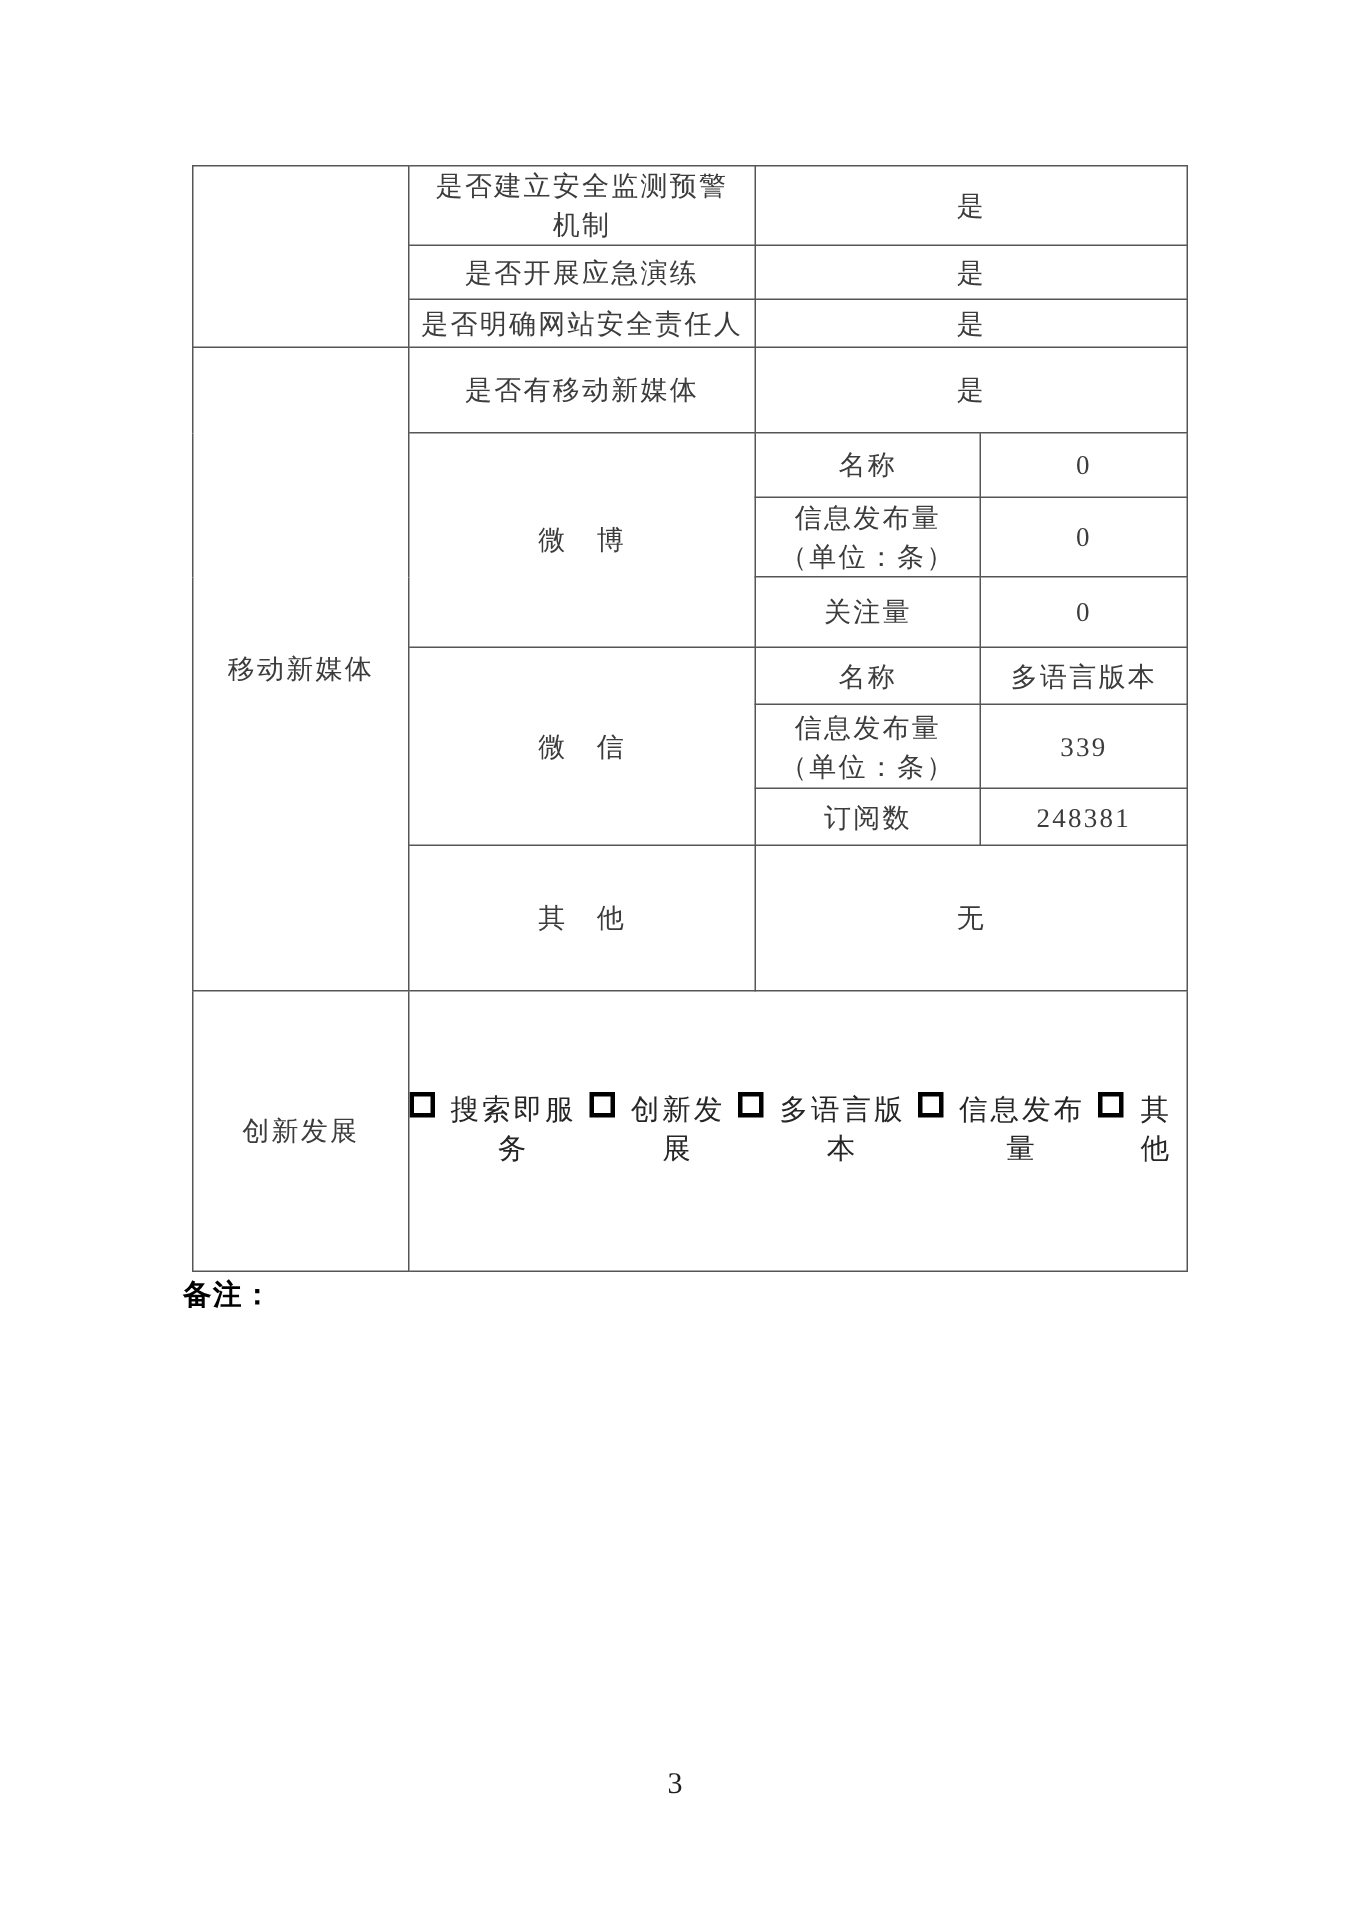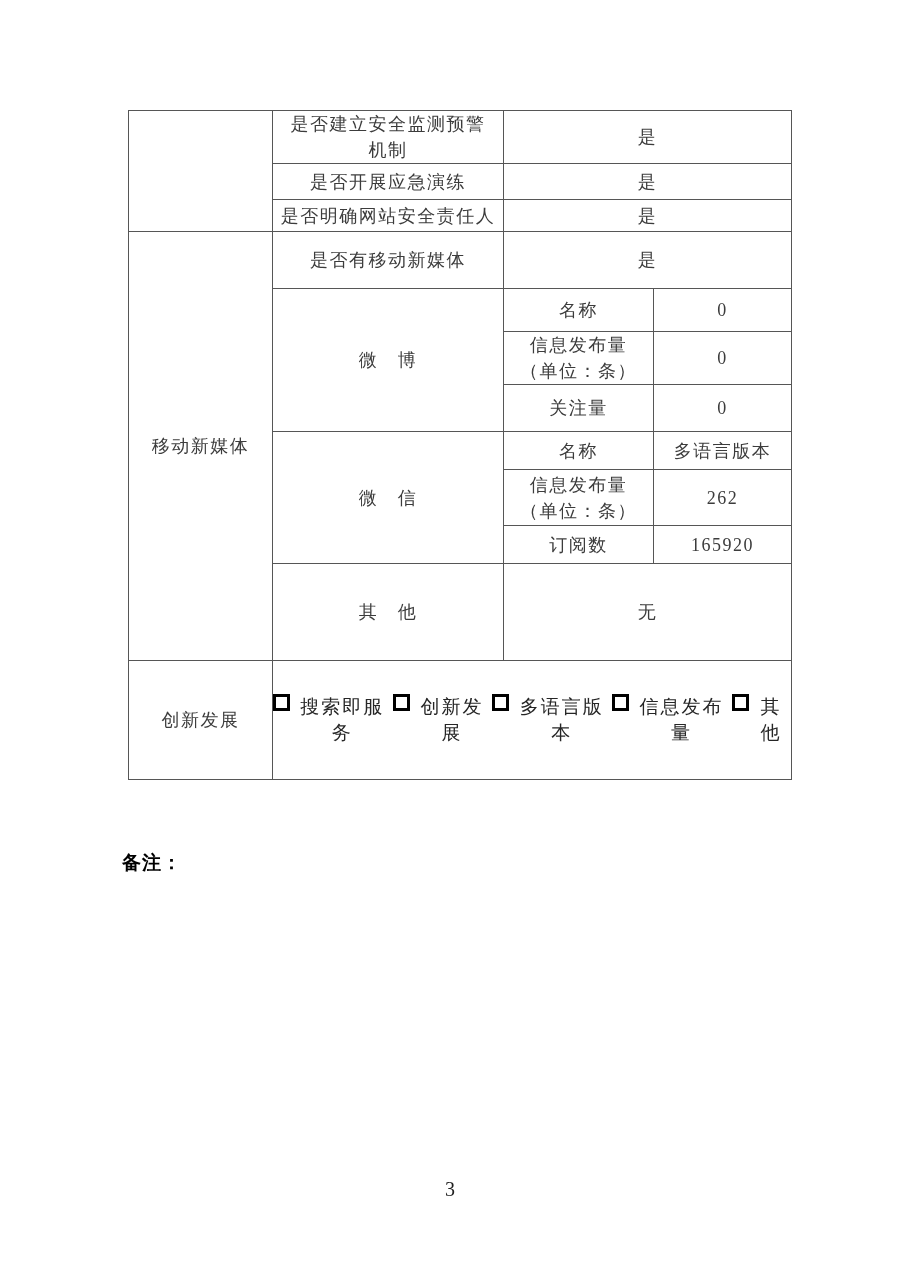--- a/index.html
+++ b/index.html
@@ -120,32 +120,32 @@
       <td>0</td>
     </tr>
     <tr style="height:38px">
       <td rowspan="3">微　信</td>
       <td>名称</td>
       <td>多语言版本</td>
     </tr>
     <tr style="height:56px">
       <td class="wrap2">信息发布量
 （单位：条）</td>
-      <td>262</td>
+      <td>339</td>
     </tr>
     <tr style="height:38px">
       <td>订阅数</td>
-      <td>165920</td>
+      <td>248381</td>
     </tr>
     <tr style="height:97px">
       <td>其　他</td>
       <td colspan="2">无</td>
     </tr>
 
-    <tr style="height:119px">
+    <tr style="height:187px">
       <td>创新发展</td>
       <td colspan="3">
         <div class="cb-line">
           <span class="cb-box"></span>
               <span>搜索即服务</span>
           <span class="cb-box"></span>
               <span>创新发展</span>
           <span class="cb-box"></span>
               <span>多语言版本</span>
           <span class="cb-box"></span>

